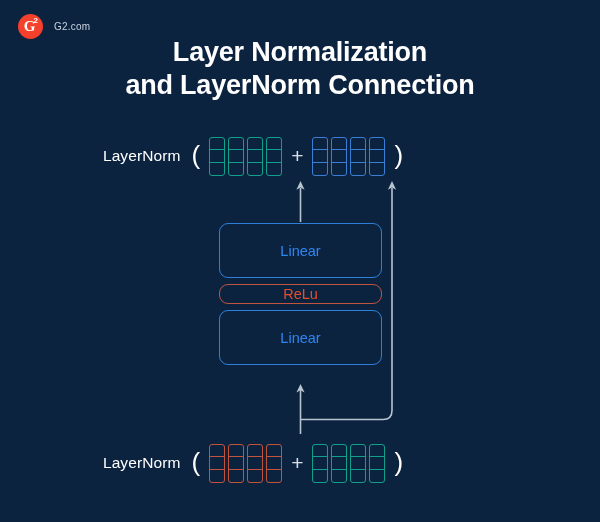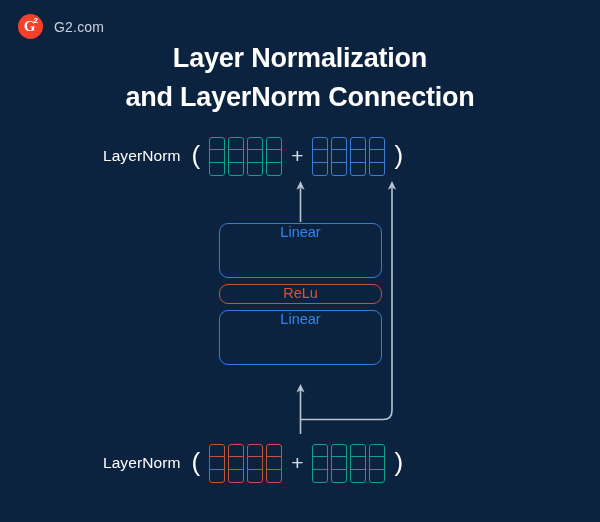--- a/index.html
+++ b/index.html
@@ -50,38 +50,38 @@
     position: absolute;
     top: 3px;
     right: 5px;
     color: #ffffff;
     font-size: 8px;
     font-weight: bold;
     line-height: 1;
   }
   #brand-name {
     color: #c8d2de;
-    font-size: 14px;
+    font-size: 10px;
     letter-spacing: .2px;
   }
 
   
   #title {
     position: absolute;
     top: 36px;
     left: 0;
     width: 600px;
     text-align: center;
     color: #ffffff;
     font-size: 27px;
     font-weight: bold;
     line-height: 1.22;
     letter-spacing: -0.2px;
   }
-  #title .tline { display: block; margin-top: 6px; }
+  #title .tline { display: block; }
 
   
   .equation {
     position: absolute;
     left: 0;
     width: 506px;
     display: flex;
     align-items: center;
     justify-content: center;
     gap: 0;
@@ -145,21 +145,21 @@
     position: absolute;
     left: 219px;
     top: 223px;
     width: 163px;
   }
   .layer-box {
     height: 55px;
     border-radius: 9px;
     border: 1.5px solid;
     display: flex;
-    align-items: flex-start;
+    align-items: center;
     justify-content: center;
     font-size: 14.5px;
     box-sizing: border-box;
   }
   .layer-box.small { height: 20px; }
   .box-linear {
     border-color: #2f7fd8;
     color: #2f86f0;
   }
   .box-relu {

